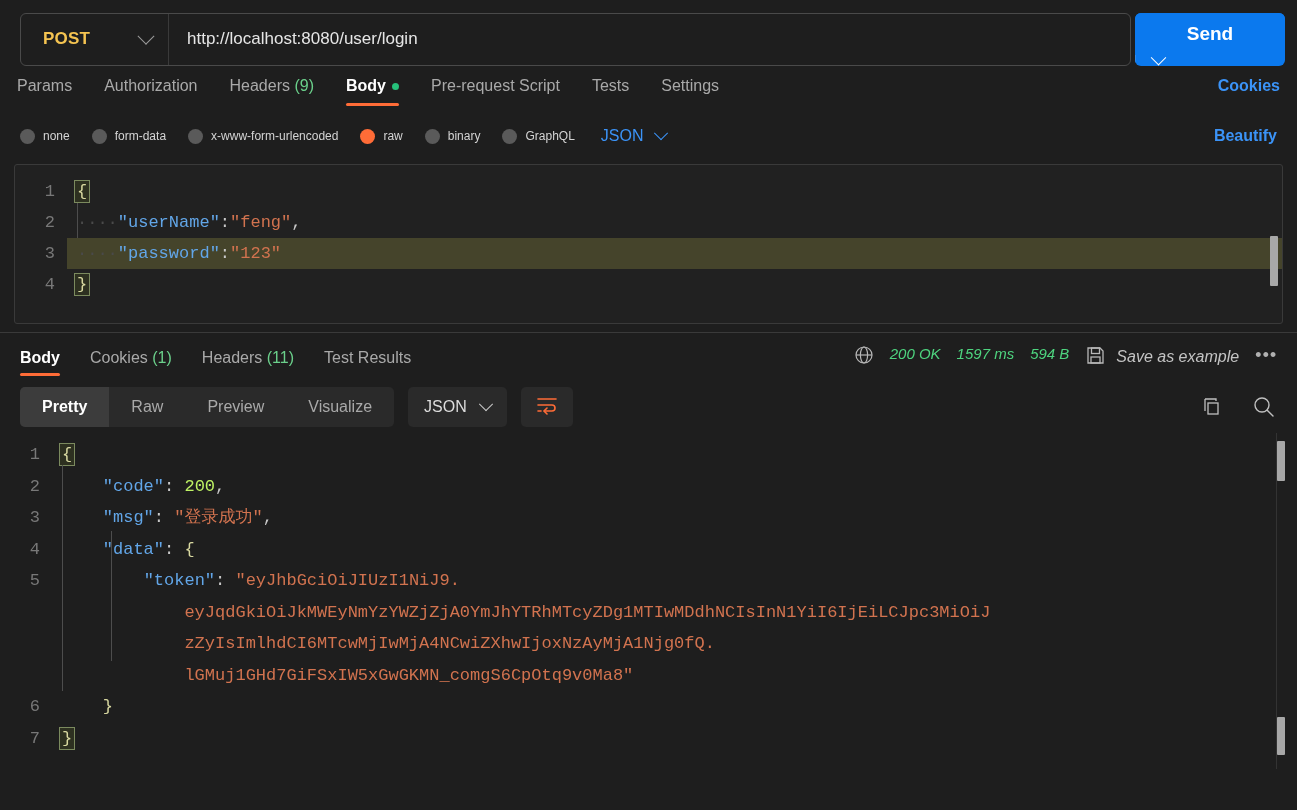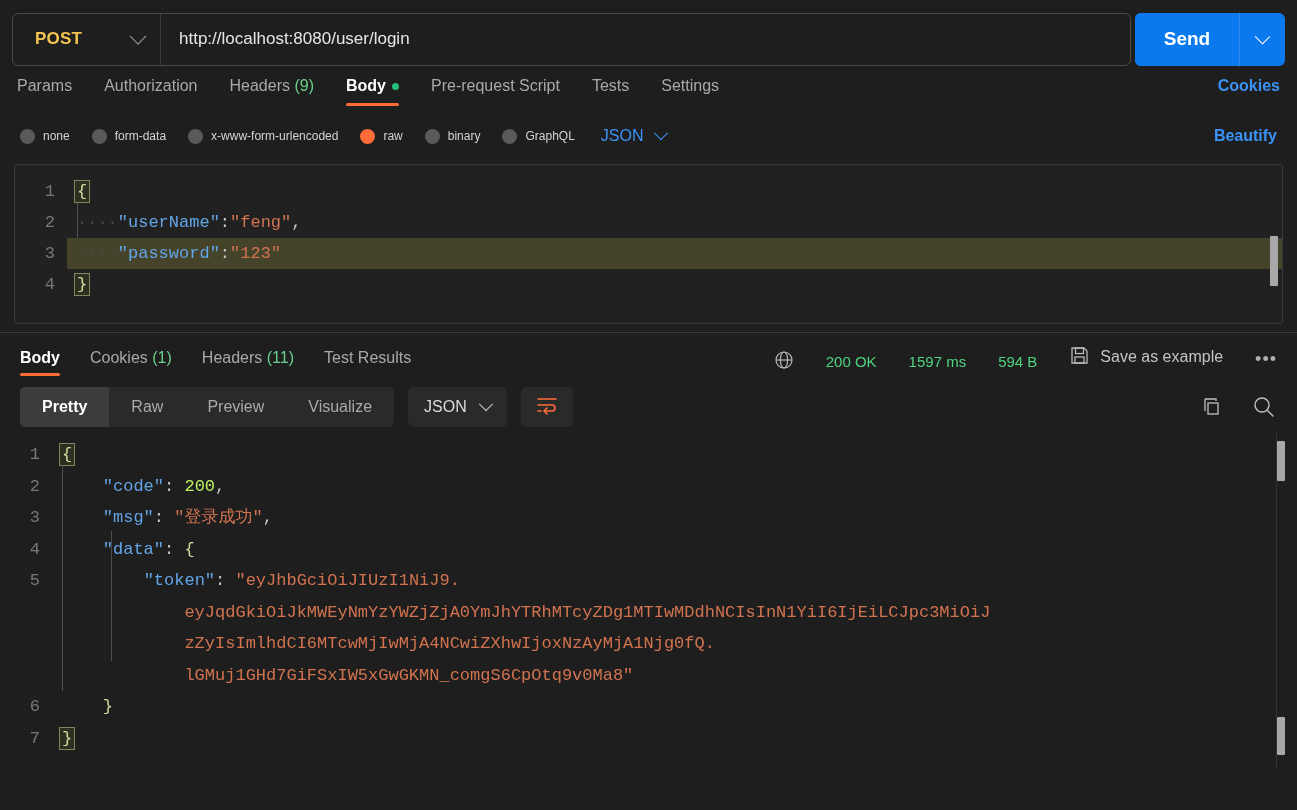--- a/index.html
+++ b/index.html
@@ -7,21 +7,21 @@
     width: 1297px; height: 810px;
     background: #1e1e1e;
     font-family: "Liberation Sans", sans-serif;
     overflow: hidden;
   }
   body { position: relative; color: #e8e8e8; }
 
   
   .url-row {
     display: flex; align-items: center;
-    padding: 8px 12px 0 12px;
+    padding: 8px 12px 0 20px;
     height: 70px;
   }
   .url-box {
     flex: 1;
     display: flex; align-items: center;
     height: 53px;
     background: #1e1e1e;
     border: 1px solid #4a4a4a;
     border-radius: 6px;
     overflow: hidden;
@@ -52,20 +52,21 @@
     height: 100%;
   }
   .send-group {
     display: flex; align-items: stretch;
     margin-left: 4px;
     height: 53px;
     background: #0b79ee;
     border-radius: 6px;
     overflow: hidden;
     width: 150px;
+    flex-direction: column;
   }
   .send-btn {
     flex: 1;
     display: flex; align-items: center; justify-content: center;
     color: #fff; font-size: 19px; font-weight: bold;
     cursor: pointer; background: #0b79ee; border: none;
     font-family: "Liberation Sans", sans-serif;
   }
   .send-caret {
     width: 46px;
@@ -198,22 +199,23 @@
     margin-right: 30px;
     cursor: pointer; white-space: nowrap;
   }
   .resp-tab.active { color: #ffffff; font-weight: bold; }
   .resp-tab.active::after {
     content:''; position: absolute; left: 0; right: 0; bottom: 4px;
     height: 2.5px; background: #ff6c37; border-radius: 2px;
   }
   .status-group {
     margin-left: auto;
-    display: flex; align-items: flex-end; gap: 32px;
+    display: flex; align-items: flex-start; gap: 16px;
     font-size: 15px;
+    font-style: italic;
   }
   .stat-green { color: #4ed47f; }
   .globe-ico { width: 20px; height: 20px; }
   .save-example { color: #c4c4c4; font-size: 16px; cursor: pointer; display:flex; align-items:center; gap:10px;}
   .dots-ico { color: #b0b0b0; font-size: 18px; letter-spacing: 1px; cursor: pointer; }
 
   
   .resp-toolbar {
     display: flex; align-items: center;
     height: 52px; padding: 0 20px;

